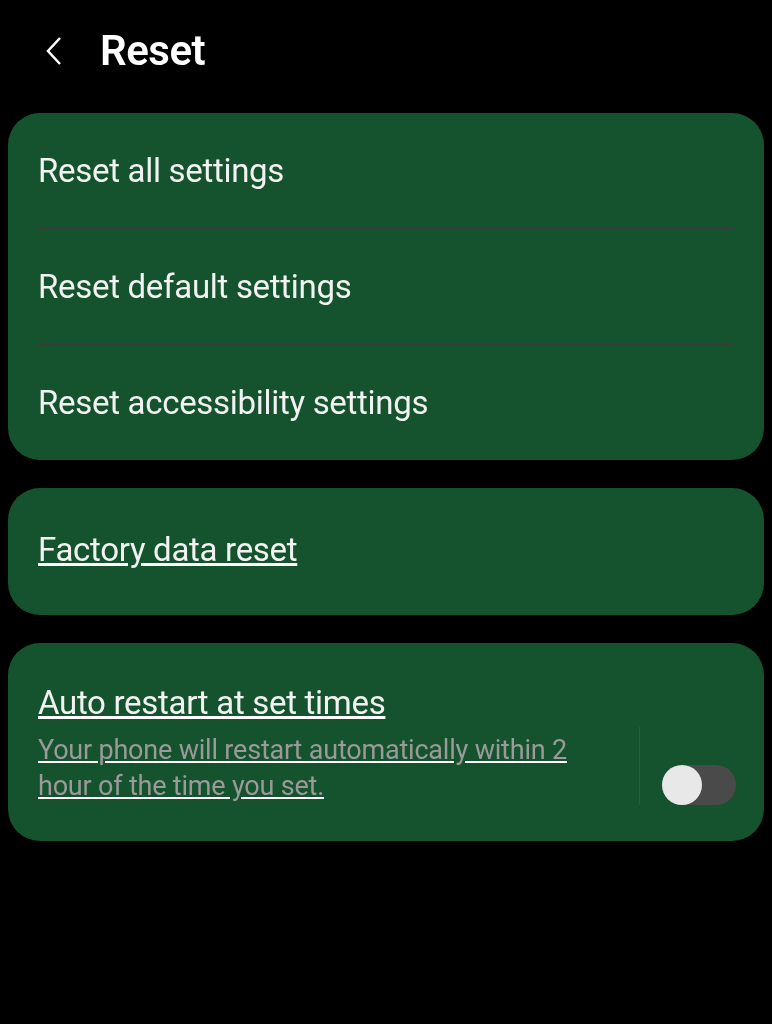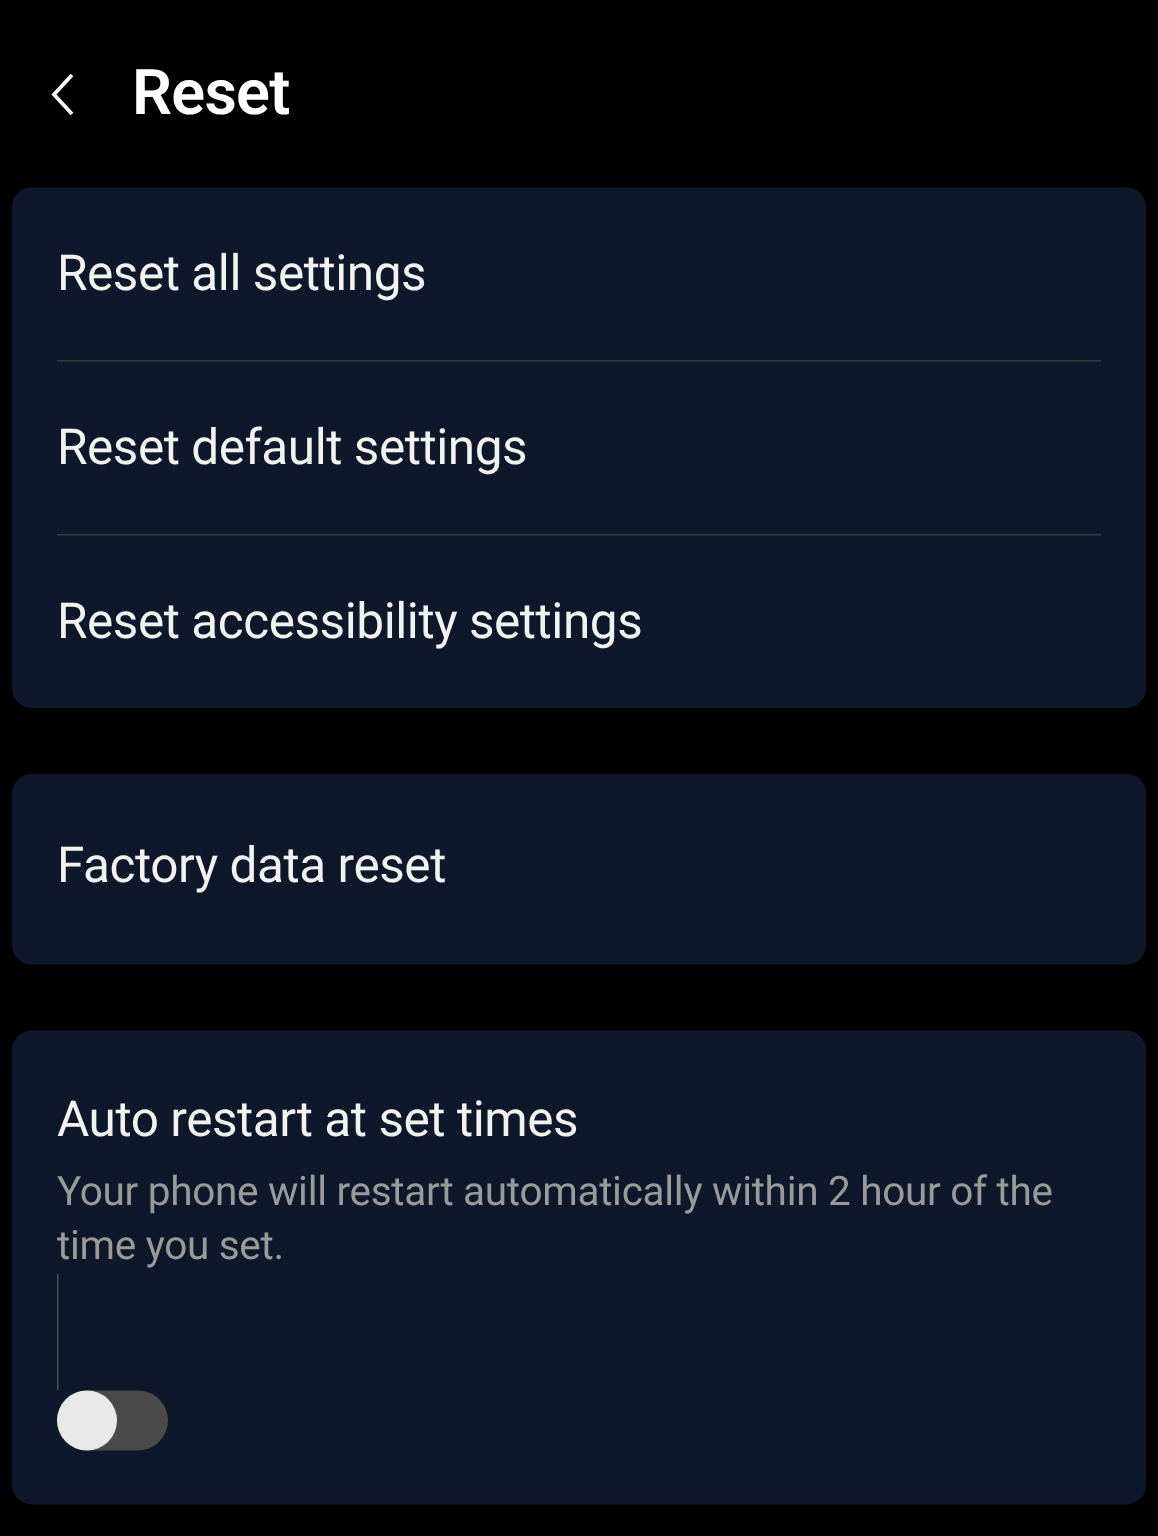--- a/index.html
+++ b/index.html
@@ -11,48 +11,50 @@
       width: 772px;
       height: 1024px;
       background: #000000;
       font-family: -apple-system, BlinkMacSystemFont, "Segoe UI", Roboto, sans-serif;
       color: #ffffff;
       overflow: hidden;
     }
     .header {
       display: flex;
       align-items: center;
-      padding: 38px 28px 38px 28px;
+      padding: 26px 28px 38px 28px;
+      margin-left: 12px;
     }
     .back-icon {
       width: 28px;
       height: 28px;
       display: flex;
       align-items: center;
       justify-content: center;
       cursor: pointer;
     }
     .back-icon svg {
       width: 18px;
       height: 30px;
     }
     .header-title {
       font-size: 42px;
       font-weight: 600;
       margin-left: 32px;
       letter-spacing: -0.5px;
     }
     .card {
-      background: #0f172a;
-      border-radius: 13px;
+      background: #14532d;
+      border-radius: 32px;
       margin: 0 8px;
       overflow: hidden;
     }
     .card + .card {
-      margin-top: 44px;
+      margin-top: 28px;
+      text-decoration: underline;
     }
     .list-item {
       padding: 38px 30px;
       cursor: pointer;
     }
     .list-item-title {
       font-size: 33px;
       font-weight: 400;
       color: #f2f2f2;
       letter-spacing: -0.3px;
@@ -68,23 +70,22 @@
       height: 1px;
       background: #3a3a3a;
       margin: 0 30px;
     }
     .item-with-description {
       padding: 42px 30px 46px 30px;
       cursor: pointer;
     }
     .item-with-toggle {
       display: flex;
-      align-items: flex-start;
+      align-items: flex-end;
       padding: 40px 28px 36px 30px;
-      flex-direction: column;
     }
     .item-with-toggle .text-content {
       flex: 1;
       padding-right: 20px;
     }
     .vertical-divider {
       width: 1px;
       height: 78px;
       background: #4a4a4a;
       margin-right: 22px;

